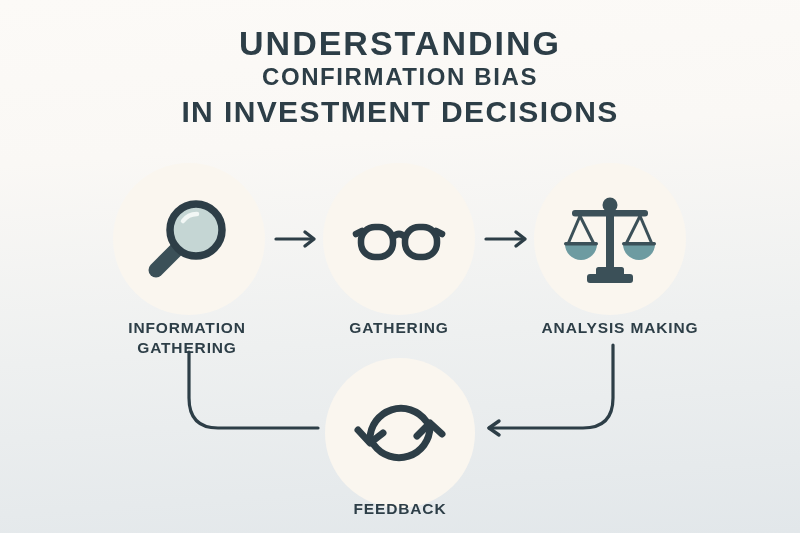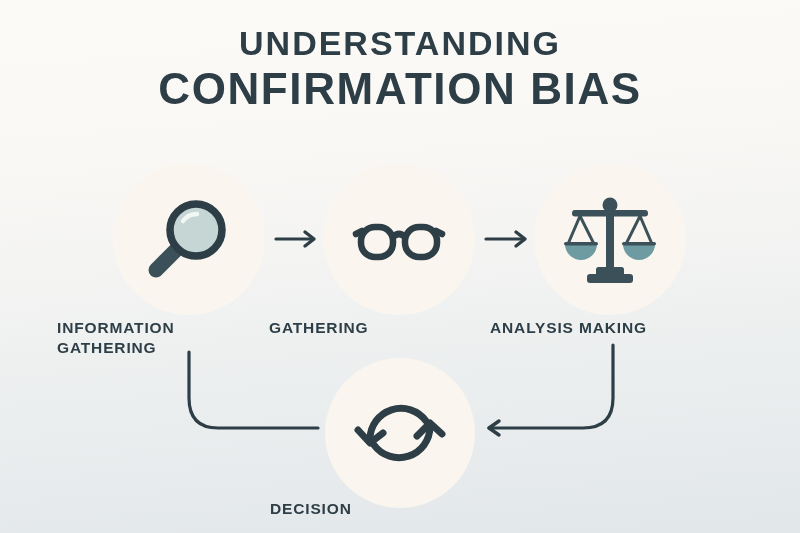--- a/index.html
+++ b/index.html
@@ -15,32 +15,32 @@
   
   .title-block {
     position:absolute; top:24px; left:0; width:800px;
     text-align:center; color:#2d3e47;
   }
   .title-line {
     display:block; font-weight:bold; letter-spacing:1.2px;
     line-height:1.12; white-space:nowrap;
   }
   .t1 { font-size:34px; letter-spacing:2.0px; }
-  .t2 { font-size:44px; letter-spacing:1.6px; margin-top:2px; }
+  .t2 { font-size:24px; letter-spacing:1.6px; margin-top:2px; }
   .t3 { font-size:30px; letter-spacing:1.4px; margin-top:4px; }
 
   
   .node { position:absolute; }
   .circle {
     position:absolute; border-radius:50%;
     background:#faf6ef;
     display:flex; align-items:center; justify-content:center;
   }
   .node-label {
-    position:absolute; width:260px; 
+    position:absolute; width:260px; text-align:center;
     font-size:15.5px; font-weight:bold; letter-spacing:0.85px;
     color:#2d3e47; line-height:1.32; white-space:pre-line;
   }
 
   
   #node-info   .circle { left:113px; top:163px; width:152px; height:152px; }
   #node-info   .node-label { left:57px;  top:318px; }
   #node-anal   .circle { left:323px; top:163px; width:152px; height:152px; }
   #node-anal   .node-label { left:269px; top:318px; }
   #node-dec    .circle { left:534px; top:163px; width:152px; height:152px; }
@@ -51,20 +51,21 @@
   .connector-layer { position:absolute; inset:0; pointer-events:none; }
 </style>
 </head>
 <body>
 
 <div class="stage">
 
   <div class="title-block">
     <span class="title-line t1">UNDERSTANDING</span>
     <span class="title-line t2">CONFIRMATION BIAS</span>
+    <span class="title-line t3">IN INVESTMENT DECISIONS</span>
   </div>
 
   <svg class="connector-layer" width="800" height="533" viewBox="0 0 800 533">
     <defs>
       <style>
         .conn { fill:none; stroke:#2d3e47; stroke-width:3.2; stroke-linecap:round; stroke-linejoin:round; }
         .head { fill:none; stroke:#2d3e47; stroke-width:3.4; stroke-linecap:round; stroke-linejoin:round; }
       </style>
     </defs>
 
@@ -162,16 +163,16 @@
           <path d="M 22 58 A 31 31 0 0 1 78 40"></path>
 
           <path d="M 82 46 A 31 31 0 0 1 26 64"></path>
         </g>
 
         <polyline points="10,49 22,62 35,52" fill="none" stroke="#2d3e47" stroke-width="7" stroke-linecap="round" stroke-linejoin="round"></polyline>
 
         <polyline points="69,55 82,42 94,53" fill="none" stroke="#2d3e47" stroke-width="7" stroke-linecap="round" stroke-linejoin="round"></polyline>
       </svg>
     </div>
-    <div class="node-label">DECISION</div>
+    <div class="node-label">FEEDBACK</div>
   </div>
 
 </div>
 
 </body></html>

